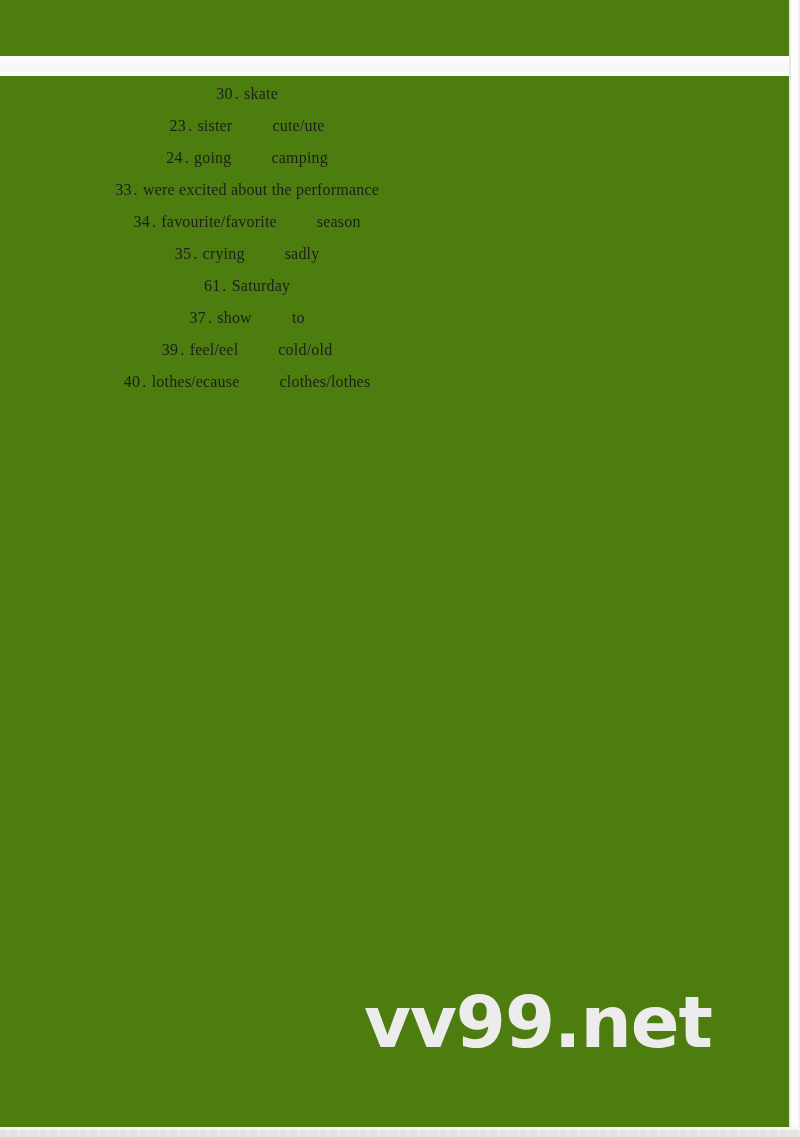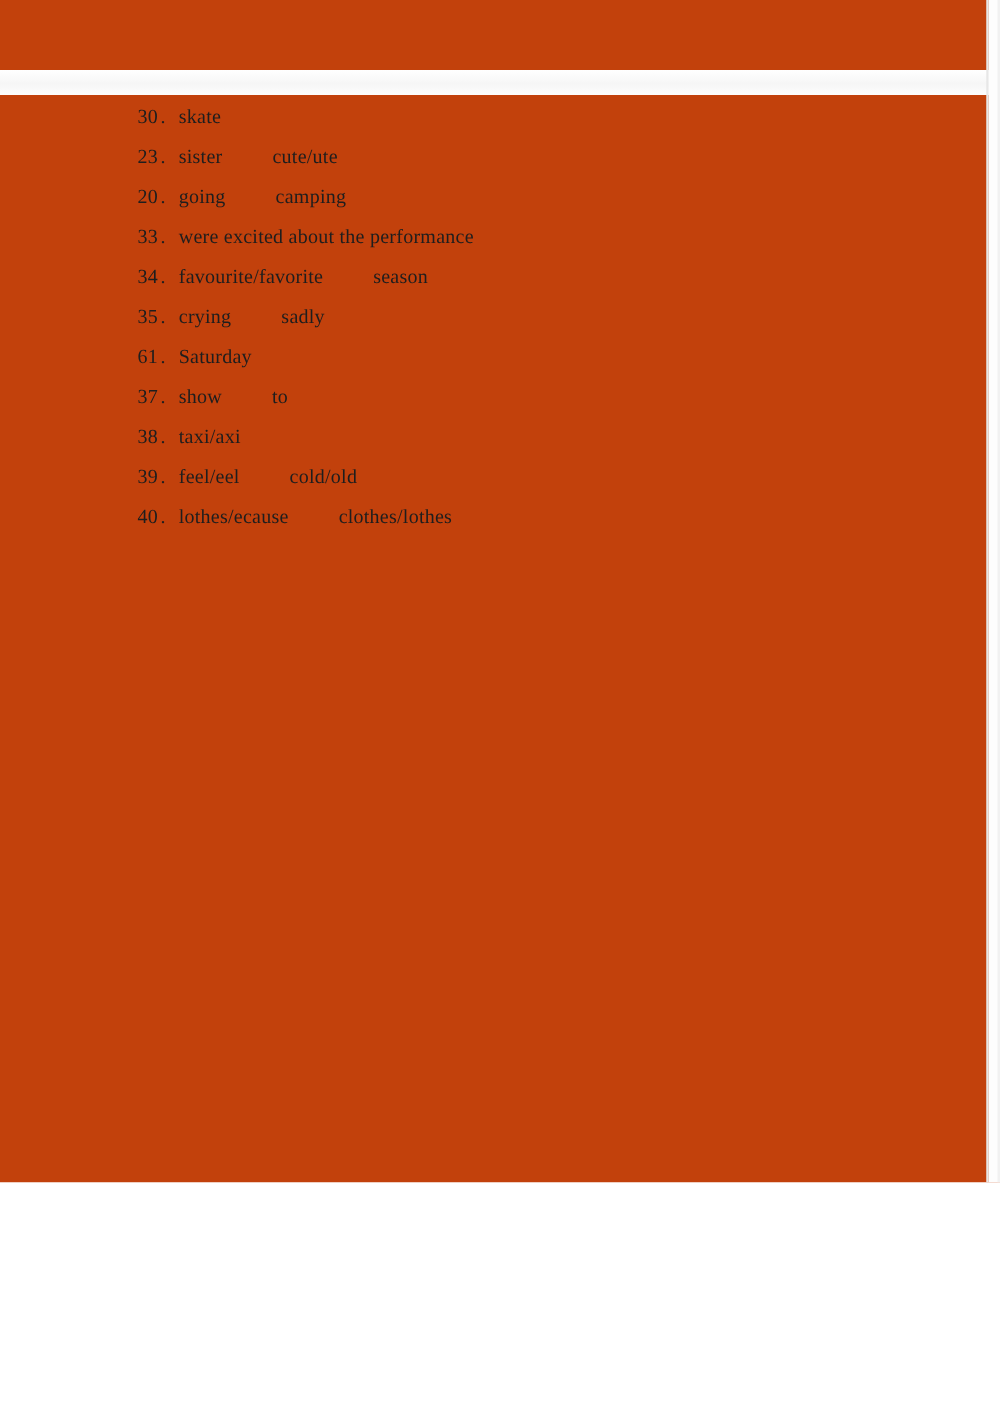--- a/index.html
+++ b/index.html
@@ -3,24 +3,25 @@
 <meta charset="utf-8">
 <style>
   html, body {
     margin: 0;
     padding: 0;
     background: #ffffff;
   }
   .viewport {
     position: relative;
     width: 800px;
-    height: 946px;
+    height: 1137px;
     overflow: hidden;
-    background: #c2410c;
+    background: #4d7c0f;
     font-family: "Liberation Serif", serif;
+    text-align: center;
   }
   
   .page-top-shadow {
     position: absolute;
     left: 0;
     top: 56px;
     width: 800px;
     height: 20px;
     background: linear-gradient(to bottom, #ffffff 0%, #f6f6f6 55%, #fdfdfd 100%);
   }
@@ -117,21 +118,21 @@
 
     <div class="row flush">
       <span class="num"><span>30</span><span class="dot">.</span></span><span class="a1">skate</span>
     </div>
 
     <div class="row indent">
       <span class="num"><span>23</span><span class="dot">.</span></span><span class="a1">sister</span><span class="a2">cute/ute</span>
     </div>
 
     <div class="row indent">
-      <span class="num"><span>20</span><span class="dot">.</span></span><span class="a1">going</span><span class="a2">camping</span>
+      <span class="num"><span>24</span><span class="dot">.</span></span><span class="a1">going</span><span class="a2">camping</span>
     </div>
 
     <div class="row flush">
       <span class="num"><span>33</span><span class="dot">.</span></span><span class="a1">were excited about the performance</span>
     </div>
 
     <div class="row indent">
       <span class="num"><span>34</span><span class="dot">.</span></span><span class="a1">favourite/favorite</span><span class="a2">season</span>
     </div>
 
@@ -140,23 +141,20 @@
     </div>
 
     <div class="row flush">
       <span class="num"><span>61</span><span class="dot">.</span></span><span class="a1">Saturday</span>
     </div>
 
     <div class="row indent">
       <span class="num"><span>37</span><span class="dot">.</span></span><span class="a1">show</span><span class="a2">to</span>
     </div>
 
-    <div class="row flush">
-      <span class="num"><span>38</span><span class="dot">.</span></span><span class="a1">taxi/axi</span>
-    </div>
 
     <div class="row indent">
       <span class="num"><span>39</span><span class="dot">.</span></span><span class="a1">feel/eel</span><span class="a2">cold/old</span>
     </div>
 
     <div class="row indent">
       <span class="num"><span>40</span><span class="dot">.</span></span><span class="a1">lothes/ecause</span><span class="a2">clothes/lothes</span>
     </div>
 
   </div>

